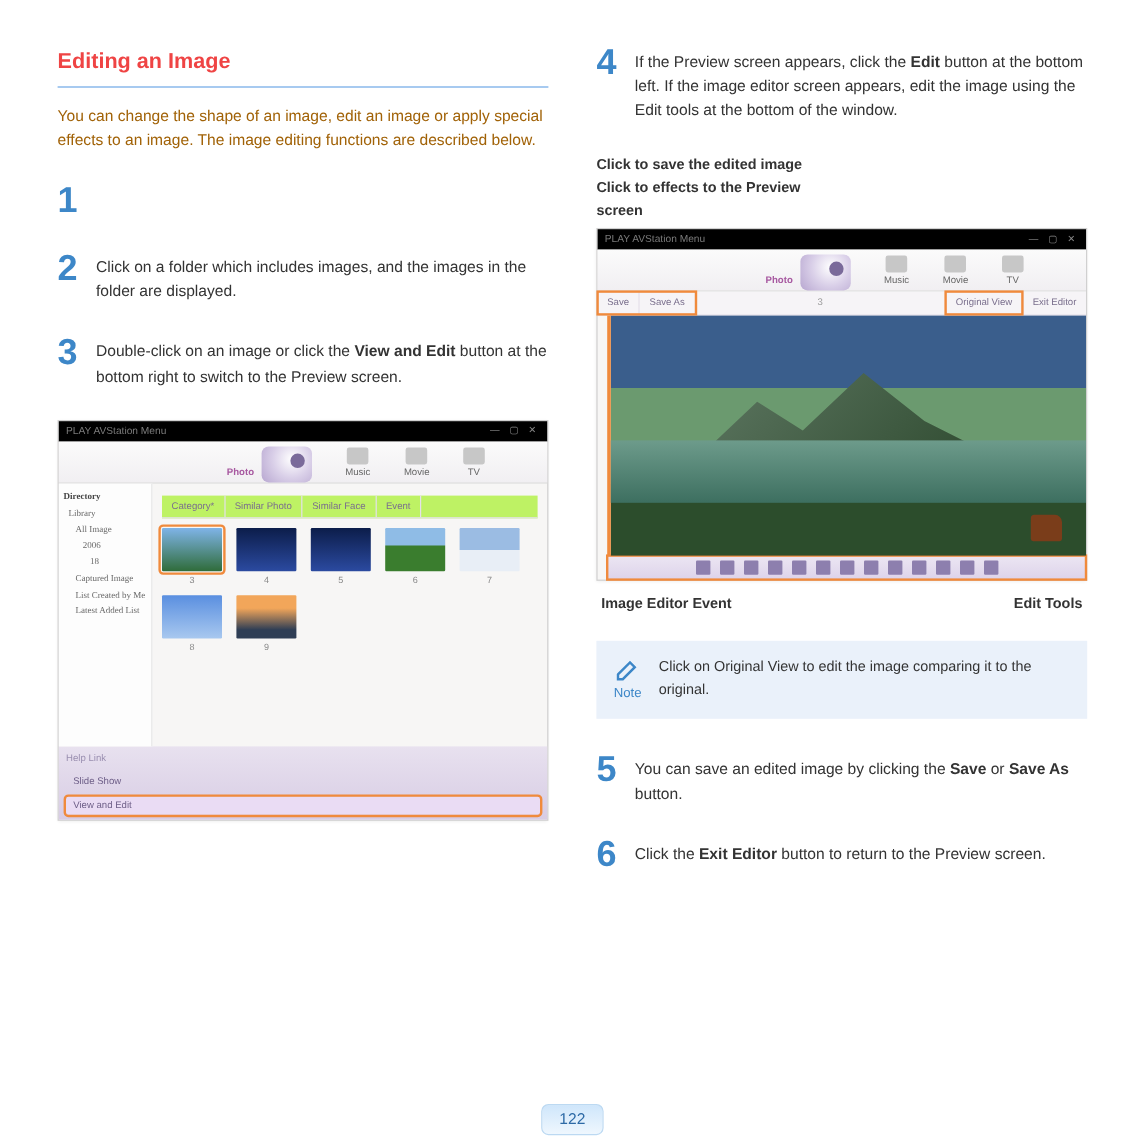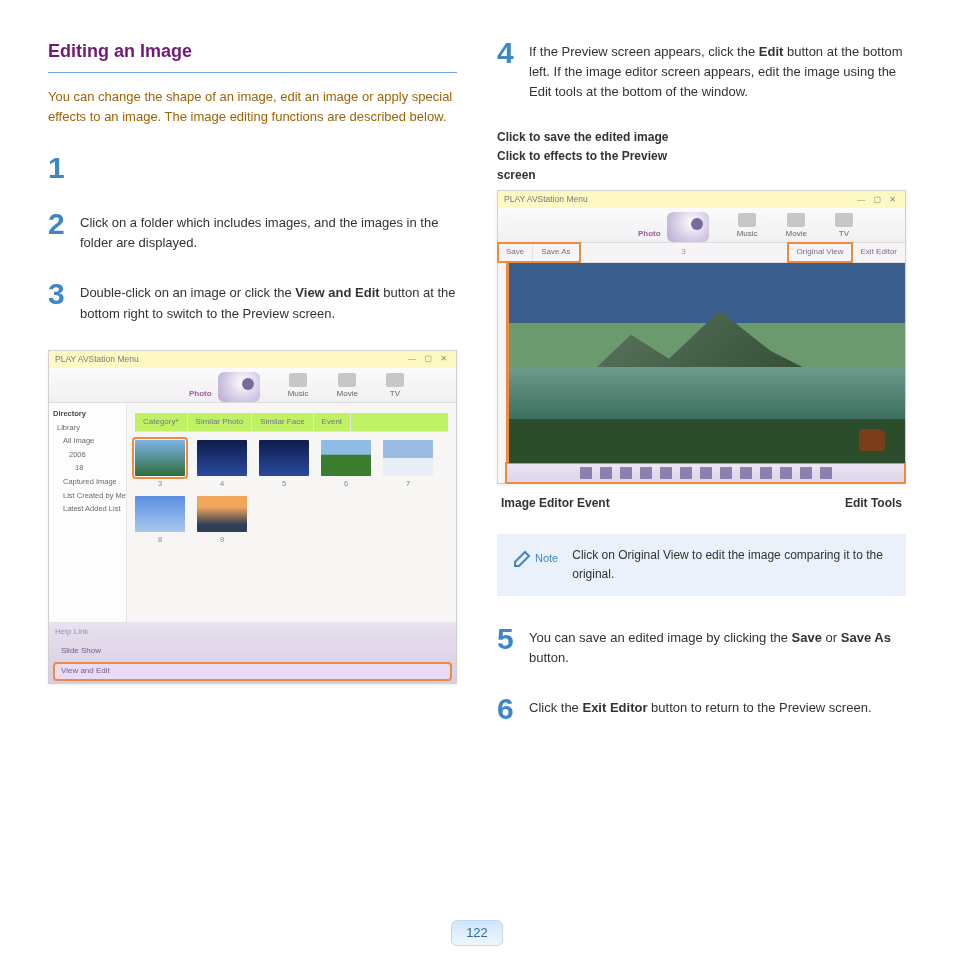--- a/index.html
+++ b/index.html
@@ -15,21 +15,21 @@
     padding: 38px 48px;
   }
   .cols {
     display: flex;
     gap: 40px;
   }
   .col { flex: 1 1 0; }
   h2.title {
     font-size: 18px;
     font-weight: bold;
-    color: #701a75;
+    color: #ef4444;
     padding-bottom: 6px;
     border-bottom: 1px solid #6ea7e6;
     margin-bottom: 14px;
   }
   p.intro { margin-bottom: 26px; color: #a16207; }
   .step { display: flex; gap: 10px; margin-bottom: 26px; }
   .step-num {
     font-size: 30px;
     font-weight: bold;
     color: #3d87c8;
@@ -42,42 +42,42 @@
   .shot {
     border: 1px solid #d0d0d0;
     background: #f7f6f5;
     font-size: 8.5px;
     color: #555;
     box-shadow: 0 1px 3px rgba(0,0,0,.08);
     margin-bottom: 10px;
   }
   .shot .titlebar {
     display: flex; align-items: center; justify-content: space-between;
-    padding: 2px 6px; background: #fef9c3;
+    padding: 2px 6px; background: #000000;
   }
   .shot .tlabel { color: #7a7a7a; }
   .shot .winctrl { font-size: 8px; color: #888; letter-spacing: 3px; }
   .shot .tabbar {
     display: flex; align-items: flex-end; gap: 28px;
     padding: 4px 0 2px 140px;
     background: linear-gradient(#fbfbfb,#f1eff2);
     border-bottom: 1px solid #ddd;
   }
   .tab { display: flex; flex-direction: column; align-items: center; font-size: 8px; color: #666; }
   .tab.active { color: #a758a0; font-weight: bold; }
   .tab .ticon { width: 18px; height: 14px; background: #c7c7c7; border-radius: 2px; margin-bottom: 1px; }
   .camera { width: 42px; height: 30px; background: radial-gradient(circle at 60% 35%, #fff, #d9cfe8 50%, #b7a6d0); border-radius: 6px; position: relative; margin-bottom: -2px; }
   .camera::after { content:""; position:absolute; right:6px; top:6px; width:12px; height:12px; background:#7a6a9a; border-radius:50%; }
   .toolbar2 {
     display: flex; gap: 0; font-size: 8px; background:#bef264; border-bottom:1px solid #e4e0ea;
   }
   .toolbar2 span { padding: 3px 8px; border-right:1px solid #e4e0ea; color:#7a6f8d; }
   .gallery-body { display:flex; }
   .sidebar { width: 78px; padding: 4px 4px; border-right:1px solid #e7e7e7; background:#fdfdfd; min-height:200px;}
-  .sidebar div { font-size:7.5px; color:#6a6a6a; padding:1px 0 1px 4px; white-space:nowrap; }
+  .sidebar div { font-size:7.5px; color:#6a6a6a; padding:1px 0 1px 4px; white-space:nowrap;font-family:Liberation Serif, serif; }
   .sidebar .hdr { font-weight:bold; color:#444; padding-left:0;}
   .grid-area { flex:1; padding: 10px 8px; }
   .thumbs { display:flex; gap:12px; margin-bottom:6px;}
   .thumb { width:50px; }
   .thumb .img { width:50px; height:36px; background:linear-gradient(#7fb4e8,#2f6c3a); border-radius:1px; }
   .thumb .cap { text-align:center; font-size:7.5px; color:#888; margin-top:2px;}
   .thumb.sel .img { outline:2px solid #f08a3c; outline-offset:1px; }
   .thumb .sky { background:linear-gradient(#5a8fe0,#a8c8ef); }
   .thumb .night { background:linear-gradient(#0c1d4a,#2b4aa0); }
   .thumb .field { background:linear-gradient(#8fbce6 40%, #3a7d2e 41%); }
@@ -106,21 +106,21 @@
   .deer { position:absolute; right:5%; bottom:6%; width:26px; height:22px; background:#7a3d1a; border-radius:3px 6px 2px 2px;}
   .edt-tools {
     display:flex; gap:8px; justify-content:center;
     padding:4px 6px; background:linear-gradient(#ece6f3,#ddd3ea);
     outline:2px solid #f08a3c; outline-offset:-1px; margin-left:8px;
   }
   .edt-tools i { width:12px; height:12px; background:#8d7fae; display:block; border-radius:1px; }
   .under-labels { display:flex; justify-content:space-between; font-size:12px; font-weight:bold; margin:8px 4px 22px; }
   
   .notebox { display:flex; gap:14px; background:#eaf1fa; padding:12px 14px; margin-bottom:28px; align-items:flex-start;}
-  .note-ico { display:flex; flex-direction:row; align-items:center; color:#3d87c8; font-size:11px;}
+  .note-ico { display:flex; flex-direction:column; align-items:center; color:#3d87c8; font-size:11px;}
   .note-ico svg { width:24px; height:24px; stroke:#3d87c8; fill:none; stroke-width:2;}
   .note-text { font-size:12px; color:#333; }
   
   .pagenum {
     position:absolute; left:50%; bottom:8px; transform:translateX(-50%);
     width:52px; height:26px; line-height:24px; text-align:center; font-size:13px;
     color:#2d6aa6; background:linear-gradient(#cfe6fb,#eff7fe);
     border-radius:6px; border:1px solid #bcd9f2;
   }
 </style>

